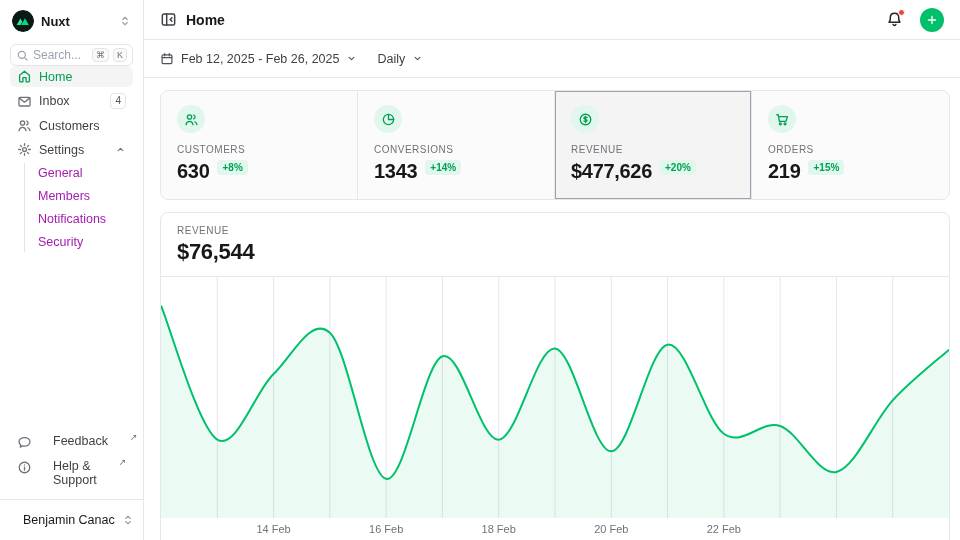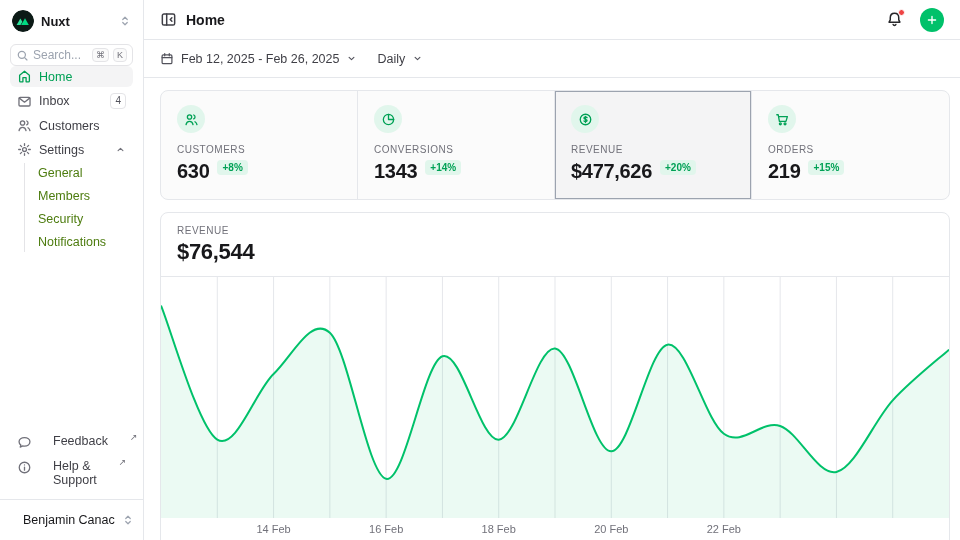--- a/index.html
+++ b/index.html
@@ -28,21 +28,21 @@
   .nav-item { display:flex; align-items:center; gap:7px; padding:3px 7px;
     border-radius:6px; font-size:12.5px; color:#3f3f46; margin-bottom:3px; cursor:pointer; }
   .nav-item .nicon { display:flex; color:#71717a; }
   .nav-item.active { background:#f4f4f5; color:var(--accent-text); }
   .nav-item.active .nicon { color:var(--accent-text); }
   .nlabel { flex:1; white-space:nowrap; overflow:hidden; }
   .nbadge { font-size:10px; border:1px solid #e4e4e7; border-radius:4px; padding:0 4px;
     color:#52525b; line-height:14px; background:#fff; }
   .nchev { color:#71717a; display:flex; }
   .sub-nav { border-left:1px solid #e4e4e7; margin:2px 0 4px 14px; }
-  .sub-item { padding:3px 8px 3px 13px; font-size:12.5px; color:#4d7c0f;
+  .sub-item { padding:3px 8px 3px 13px; font-size:12.5px; color:#a21caf;
     margin-bottom:3px; cursor:pointer; white-space:nowrap; }
   .side-spacer { flex:1; }
   .foot-link { display:flex; align-items:flex-start; gap:21px; font-size:12.5px;
     color:#3f3f46; padding:3px 7px; margin-bottom:3px; cursor:pointer; }
   .foot-link .nicon { display:flex; color:#71717a; margin-top:1px; }
   .ext-arrow { color:#71717a; font-size:9px; margin-left:1px; transform:translateY(-2px); }
   .side-divider { border-top:1px solid #e5e7eb; margin:6px -10px 0; }
   .user-row { display:flex; align-items:center; gap:7px; padding:9px 6px 3px;
     font-size:12.5px; font-weight:500; cursor:pointer; }
   .avatar { width:22px; height:22px; border-radius:50%; background:#52525b; overflow:hidden; }
@@ -163,22 +163,22 @@
         <span class="nlabel">Settings</span>
         <span class="nchev">
           <svg width="11" height="11" viewBox="0 0 16 16" fill="none" stroke="currentColor" stroke-width="1.6" stroke-linecap="round" stroke-linejoin="round">
             <path d="m4.5 9.7 3.5-3.4 3.5 3.4"></path>
           </svg>
         </span>
       </div>
       <div class="sub-nav">
         <div class="sub-item">General</div>
         <div class="sub-item">Members</div>
+        <div class="sub-item">Notifications</div>
         <div class="sub-item">Security</div>
-        <div class="sub-item">Notifications</div>
       </div>
     </nav>
 
   <div class="side-spacer"></div>
 
   <div id="side-foot">
       <div class="foot-link">
         <span class="nicon">
           <svg width="15" height="15" viewBox="0 0 16 16" fill="none" stroke="currentColor" stroke-width="1.4" stroke-linecap="round" stroke-linejoin="round">
             <path d="M8 2.7c3.2 0 5.8 2 5.8 4.6S11.2 11.9 8 11.9c-.6 0-1.2-.1-1.8-.2L3.4 12.9l.7-2.1C2.9 10 2.2 8.7 2.2 7.3 2.2 4.7 4.8 2.7 8 2.7z"></path>

